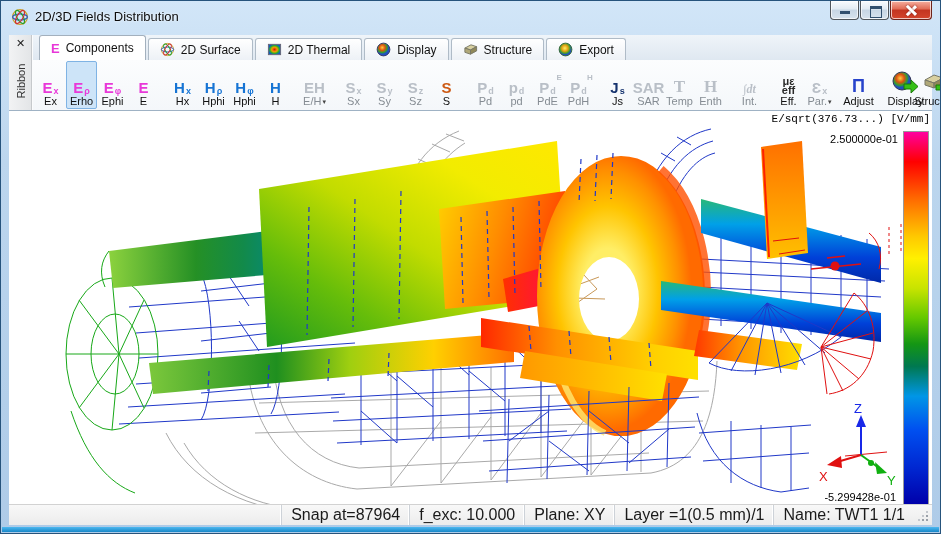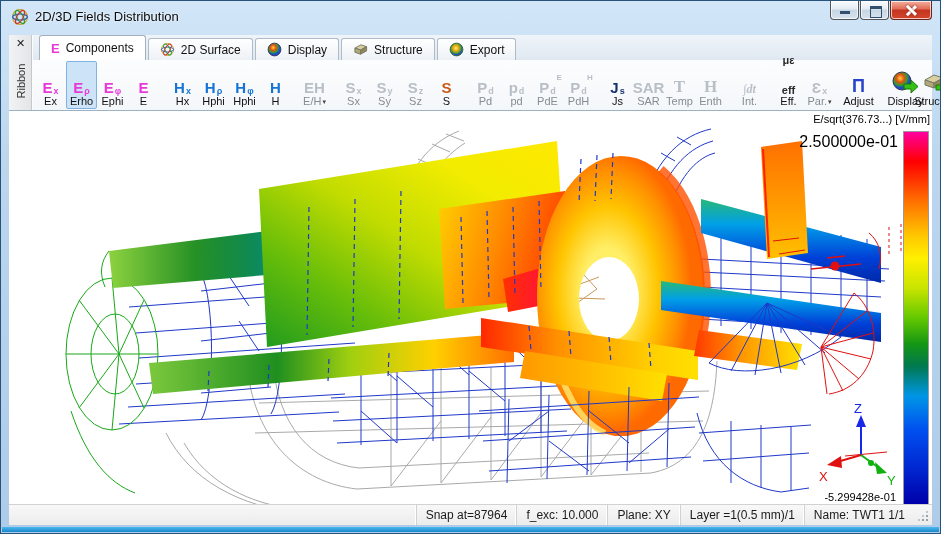--- a/index.html
+++ b/index.html
@@ -62,37 +62,37 @@
   .c-h .g i{color:#1674d4;}
   .c-s .g i{color:#cd5a14;}
   .c-js .g i{color:#16336e;}
   .c-adj .g i{color:#2743cb;font-size:18px;}
   .dis .g i{color:#b9bfc7;}
   .dis .lbl{color:#858c93;}
   .g-sar{font-size:10px;letter-spacing:0;}
   .g-serif i{font-family:"Liberation Serif",serif;font-size:17px;}
   .g-int i{font-family:"Liberation Serif",serif;font-style:italic !important;font-size:12px;}
   .g2{display:flex;flex-direction:column;align-items:center;line-height:9px;
-    font-size:11px;font-weight:bold;color:#2a2a2a;gap:21px;}
+    font-size:11px;font-weight:bold;color:#2a2a2a;}
   .bigico{height:25px;display:flex;align-items:center;}
   .vsep{width:1px;background:#c6ccd4;margin:4px 4px;box-shadow:1px 0 0 #ffffff;}
   
   .canvas{position:absolute;left:8px;right:8px;top:110px;height:395px;background:#ffffff;overflow:hidden;}
   .scene{position:absolute;left:0;top:0;}
-  .cb-title{position:absolute;right:2px;top:2px;font-size:11px;color:#000;}
-  .cb-max{position:absolute;right:34px;top:22px;font-size:16px;color:#000;}
+  .cb-title{position:absolute;right:2px;top:2px;font-size:11px;color:#000;font-family:Liberation Mono, monospace;}
+  .cb-max{position:absolute;right:34px;top:22px;font-size:11px;color:#000;}
   .cb-min{position:absolute;right:36px;bottom:3px;font-size:11px;color:#000;}
   .colorbar{position:absolute;right:3px;top:20px;width:26px;height:374px;border:1px solid #9a9a9a;
     background:linear-gradient(180deg,#ff00a0 0%,#ff0000 8%,#ff6a00 18%,#ffc800 28%,#fff000 34%,
       #c8e400 42%,#64c800 50%,#149614 57%,#007850 63%,#0096e6 71%,#0050f0 80%,#0028d2 90%,#0000aa 100%);}
   
   .statusbar{position:absolute;left:8px;right:8px;bottom:8px;height:21px;
     background:linear-gradient(#f8f8f8,#ececec);border-top:1px solid #d2d2d2;
     display:flex;justify-content:flex-end;align-items:flex-start;padding-right:18px;
-    font-size:12px;color:#1a1a1a;}
+    font-size:16px;color:#1a1a1a;}
   .seg{padding:0 9px;border-left:1px solid #cdd2d8;box-shadow:-1px 0 0 #fff;line-height:20px;white-space:nowrap;}
   .grip{position:absolute;right:3px;bottom:3px;width:13px;height:13px;}
   .grip::after{content:"";position:absolute;right:1px;bottom:1px;width:2px;height:2px;background:#9aa0a8;
     box-shadow:-4px 0 #9aa0a8,0 -4px #9aa0a8,-8px 0 #c3c7cd,-4px -4px #c3c7cd,0 -8px #c3c7cd;}
 </style>
 </head>
 <body>
 
 <div class="window">
 
@@ -123,20 +123,34 @@
         <span>Components</span>
       </div>
       <div class="tab">
         <svg viewBox="0 0 16 16">
           <circle cx="8" cy="8" r="6.5" fill="none" stroke="#c8a028"></circle>
           <ellipse cx="8" cy="8" rx="6.5" ry="2.6" fill="none" stroke="#2858c8"></ellipse>
           <ellipse cx="8" cy="8" rx="6.5" ry="2.6" fill="none" stroke="#28a028" transform="rotate(60 8 8)"></ellipse>
           <ellipse cx="8" cy="8" rx="6.5" ry="2.6" fill="none" stroke="#d03030" transform="rotate(120 8 8)"></ellipse>
         </svg>
         <span>2D Surface</span>
+      </div>
+      <div class="tab">
+        <svg viewBox="0 0 16 16">
+          <defs>
+              <radialGradient id="gTh">
+                <stop offset="0" stop-color="#e01010"></stop>
+                <stop offset="0.45" stop-color="#f0a000"></stop>
+                <stop offset="0.75" stop-color="#30b020"></stop>
+                <stop offset="1" stop-color="#1060c0"></stop>
+              </radialGradient>
+            </defs>
+          <rect x="1.5" y="2.5" width="13" height="11" fill="url(#gTh)" stroke="#667"></rect>
+        </svg>
+        <span>2D Thermal</span>
       </div>
       <div class="tab">
         <svg viewBox="0 0 16 16">
           <defs>
               <radialGradient id="gSp1" cx="0.4" cy="0.35">
                 <stop offset="0" stop-color="#ffd040"></stop>
                 <stop offset="0.45" stop-color="#e05010"></stop>
                 <stop offset="0.78" stop-color="#30a030"></stop>
                 <stop offset="1" stop-color="#2050c0"></stop>
               </radialGradient>

